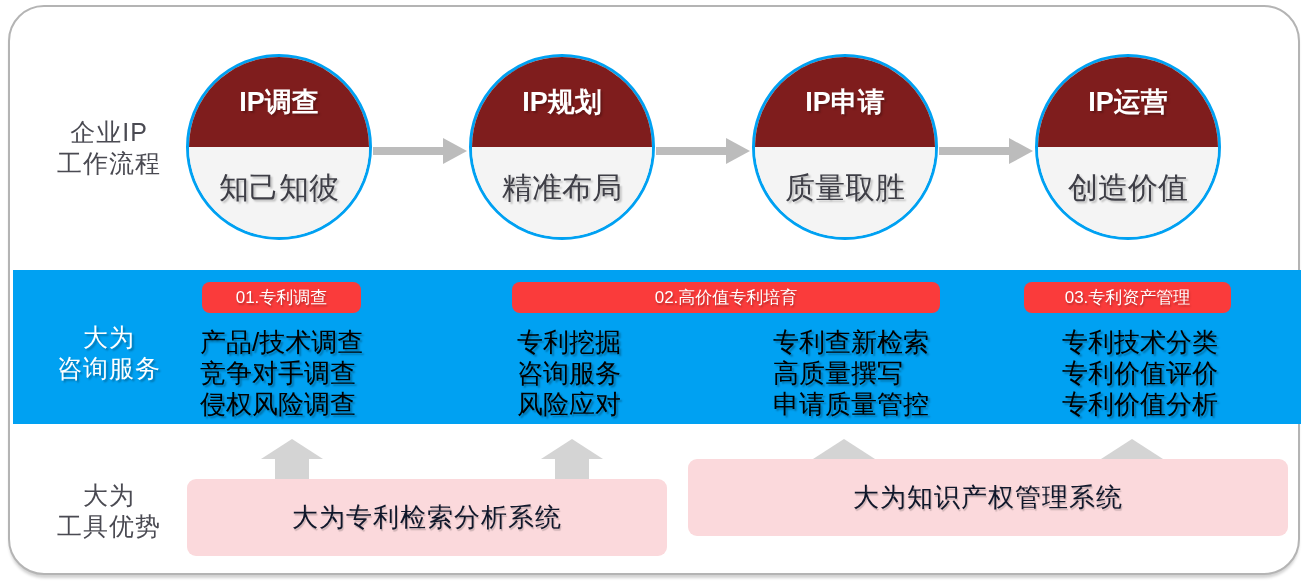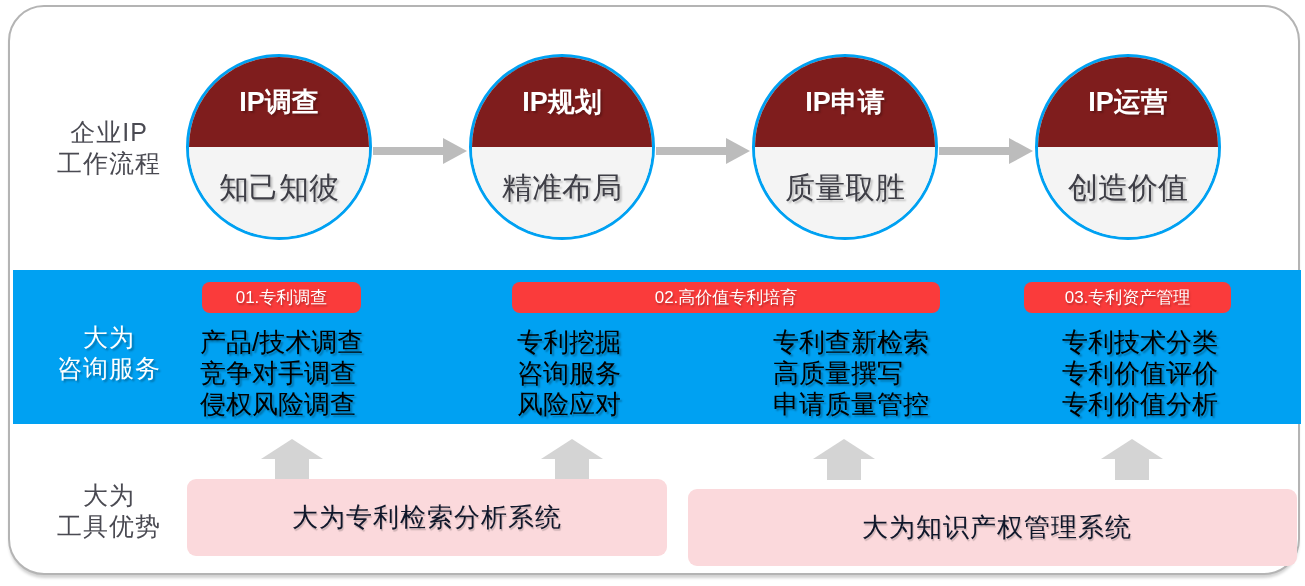--- a/index.html
+++ b/index.html
@@ -115,16 +115,16 @@
     <div class="abs up-arrow-head" style="left:251px;top:432px;"></div>
     <div class="abs up-arrow-stem" style="left:265px;top:451px;"></div>
     <div class="abs up-arrow-head" style="left:531px;top:432px;"></div>
     <div class="abs up-arrow-stem" style="left:545px;top:451px;"></div>
     <div class="abs up-arrow-head" style="left:803px;top:432px;"></div>
     <div class="abs up-arrow-stem" style="left:817px;top:451px;"></div>
     <div class="abs up-arrow-head" style="left:1091px;top:432px;"></div>
     <div class="abs up-arrow-stem" style="left:1105px;top:451px;"></div>
 
     <div class="abs tool-box" style="left:177px;top:472px;width:480px;">大为专利检索分析系统</div>
-    <div class="abs tool-box" style="left:678px;top:482px;width:600px;padding-left:9px;">大为知识产权管理系统</div>
+    <div class="abs tool-box" style="left:678px;top:452px;width:600px;">大为知识产权管理系统</div>
 
   </div>
 </div>
 
 </body></html>

